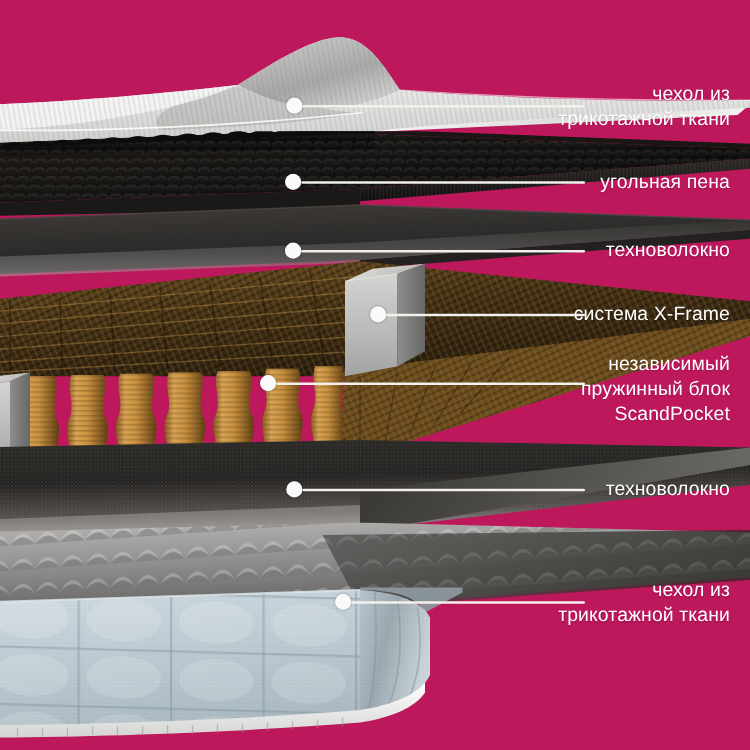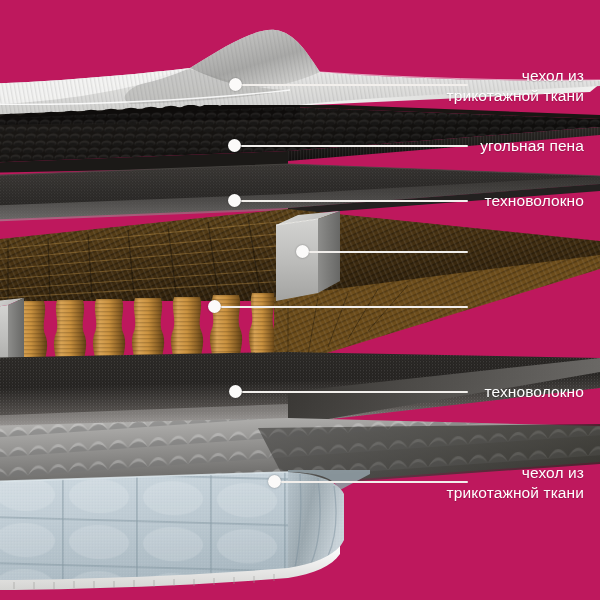--- a/index.html
+++ b/index.html
@@ -441,23 +441,27 @@
   <div class="dot" style="left:228px;top:139px;"></div>
   <div class="leader" style="left: 241px; top: 145px; width: 227px; background: rgb(242, 239, 236);"></div>
   <div class="label" style="top: 136px; color: rgb(255, 255, 255); margin-left: 20px;">угольная пена</div>
 
   <div class="dot" style="left:228px;top:194px;"></div>
   <div class="leader" style="left: 241px; top: 200px; width: 227px; background: rgb(242, 239, 236);"></div>
   <div class="label" style="top: 191px; color: rgb(255, 255, 255);">техноволокно</div>
 
   <div class="dot" style="left:296px;top:245px;"></div>
   <div class="leader" style="left: 309px; top: 251px; width: 159px; background: rgb(242, 239, 236);"></div>
+  <div class="label" style="top: 242px; color: rgb(255, 255, 255);">система X-Frame</div>
 
   <div class="dot" style="left:208px;top:300px;"></div>
   <div class="leader" style="left: 221px; top: 306px; width: 247px; background: rgb(242, 239, 236);"></div>
+  <div class="label" style="top: 282px; color: rgb(255, 255, 255);">независимый
+пружинный блок
+ScandPocket</div>
 
   <div class="dot" style="left:229px;top:385px;"></div>
   <div class="leader" style="left: 242px; top: 391px; width: 226px; background: rgb(242, 239, 236);"></div>
   <div class="label" style="top: 382px; color: rgb(255, 255, 255);">техноволокно</div>
 
   <div class="dot" style="left:268px;top:475px;"></div>
   <div class="leader" style="left: 281px; top: 481px; width: 187px; background: rgb(242, 239, 236);"></div>
   <div class="label" style="top: 463px; color: rgb(255, 255, 255);">чехол из
 трикотажной ткани</div>
 

